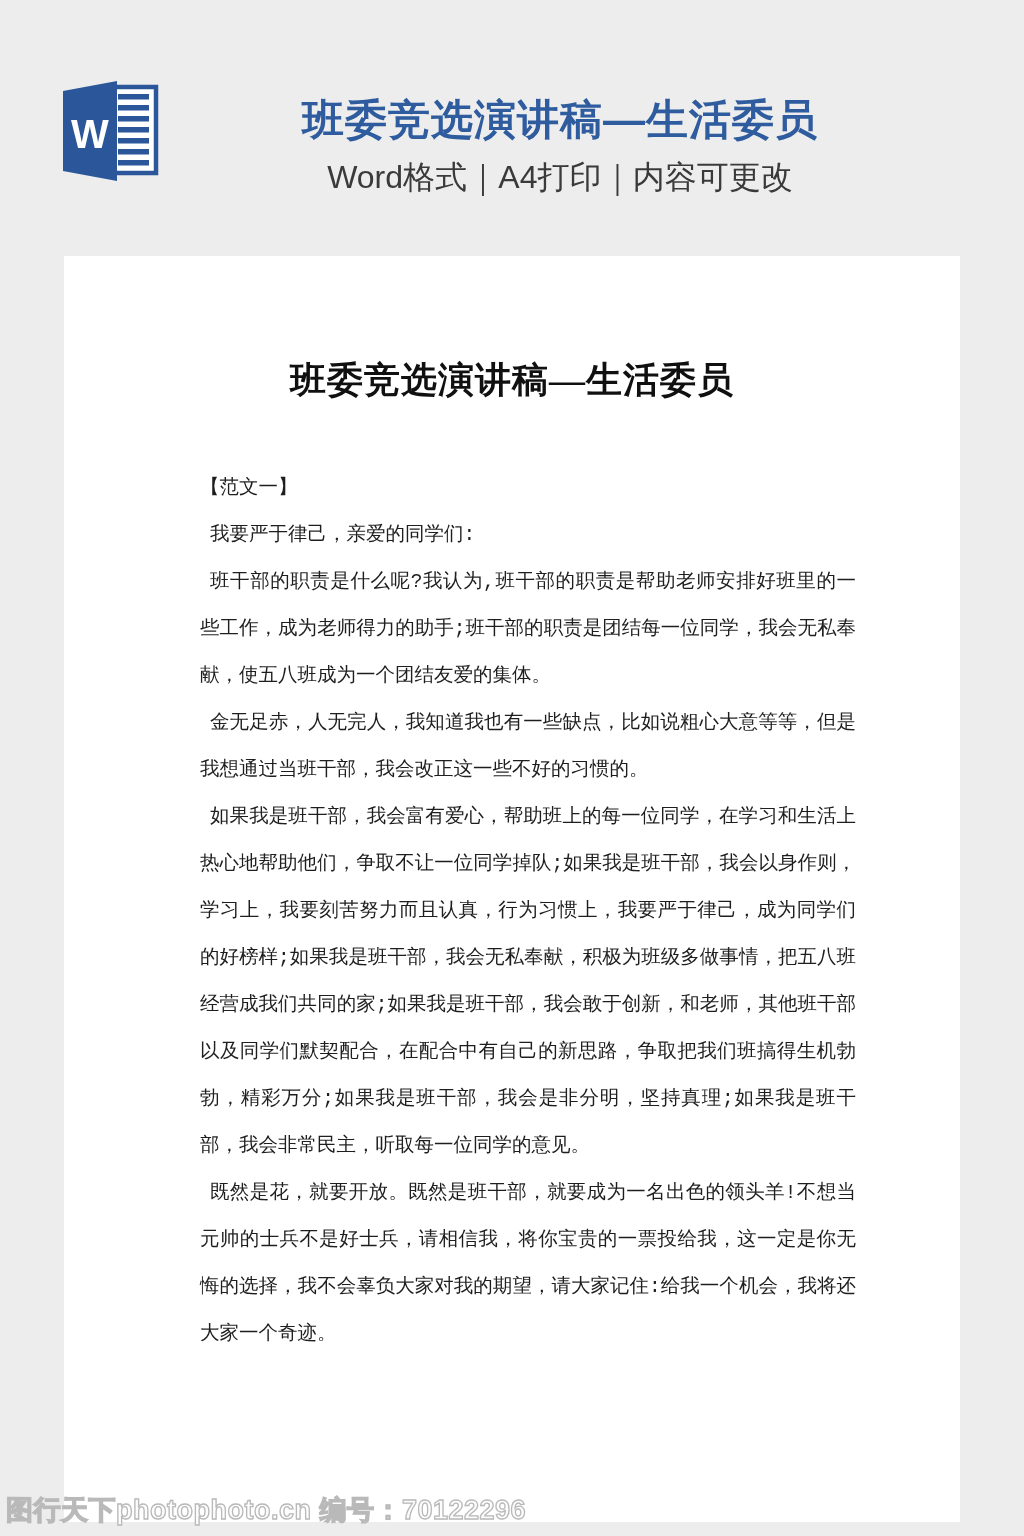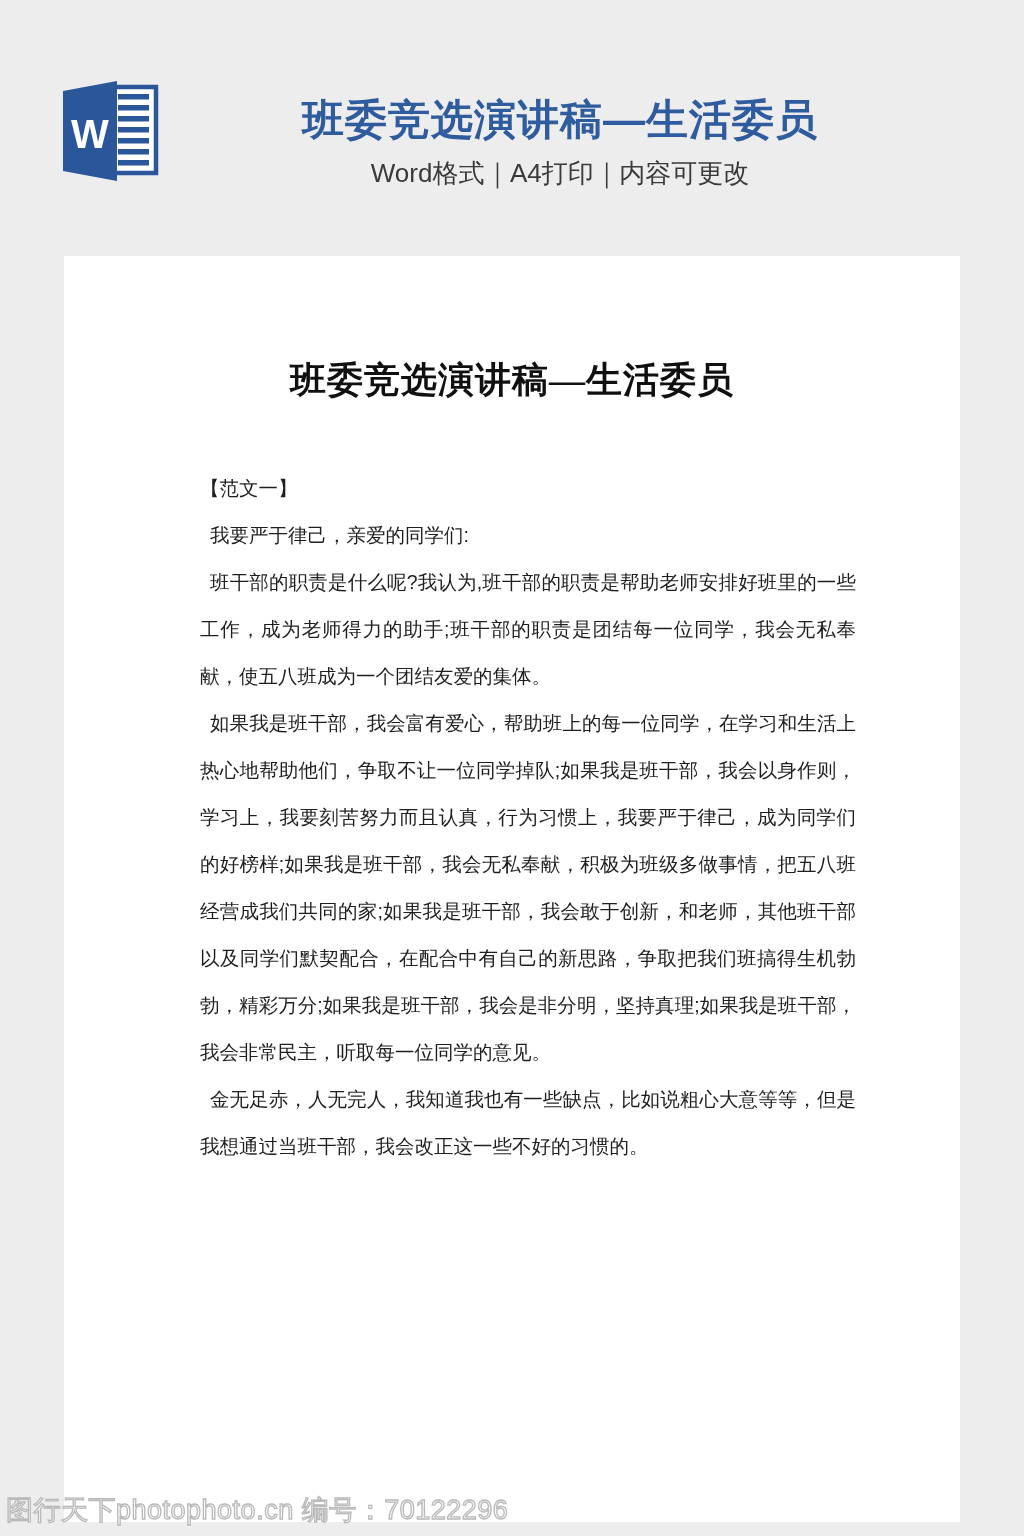--- a/index.html
+++ b/index.html
@@ -17,54 +17,54 @@
   .header-title {
     position: absolute; left: 160px; top: 92px; width: 800px;
     text-align: center;
     font-size: 42px; font-weight: 700; letter-spacing: 1px;
     color: #2e5c9e;
     font-family: "Liberation Sans", sans-serif;
   }
   .header-subtitle {
     position: absolute; left: 160px; top: 156px; width: 800px;
     text-align: center;
-    font-size: 26px; font-weight: 400;
+    font-size: 32px; font-weight: 400;
     color: #3a3a3a;
   }
 
   
   .page {
     position: absolute; left: 64px; top: 256px;
     width: 896px; height: 1266px;
     background: #ffffff;
     padding-top: 100px;
   }
   .doc-title {
     text-align: center;
     font-family: "Liberation Serif", "DejaVu Serif", serif;
     font-size: 36px; font-weight: 700;
     color: #101010;
     letter-spacing: 1px;
   }
   .doc-body {
     margin-top: 60px;
     padding: 0 104px 0 136px;
-    font-family: Liberation Sans, sans-serif;
+    font-family: Liberation Mono, monospace;
     font-size: 19.5px;
     line-height: 47px;
     color: #1e1e1e;
     text-align: justify;
   }
   .doc-body p { margin: 0; }
   .doc-body p.para { text-indent: 10px; }
 
   
   .watermark {
     position: absolute; left: 6px; top: 1492px;
-    font-size: 27px; font-weight: 400;
+    font-size: 27px; font-weight: 700;
     letter-spacing: 0.5px;
     color: #fdfdfd;
     -webkit-text-stroke: 1.3px #b9b9b9;
     text-shadow: 0 0 1px #c4c4c4;
     white-space: nowrap;
   }
 </style>
 </head>
 <body>
 
@@ -86,18 +86,19 @@
   <div class="header-title">班委竞选演讲稿—生活委员</div>
   <div class="header-subtitle">Word格式｜A4打印｜内容可更改</div>
 </div>
 
 <div class="page">
   <div class="doc-title">班委竞选演讲稿—生活委员</div>
   <div class="doc-body">
     <p class="section-label">【范文一】</p>
     <p class="para">我要严于律己，亲爱的同学们:</p>
     <p class="para">班干部的职责是什么呢?我认为,班干部的职责是帮助老师安排好班里的一些工作，成为老师得力的助手;班干部的职责是团结每一位同学，我会无私奉献，使五八班成为一个团结友爱的集体。</p>
+    <p class="para">金无足赤，人无完人，我知道我也有一些缺点，比如说粗心大意等等，但是我想通过当班干部，我会改正这一些不好的习惯的。</p>
     <p class="para">如果我是班干部，我会富有爱心，帮助班上的每一位同学，在学习和生活上热心地帮助他们，争取不让一位同学掉队;如果我是班干部，我会以身作则，学习上，我要刻苦努力而且认真，行为习惯上，我要严于律己，成为同学们的好榜样;如果我是班干部，我会无私奉献，积极为班级多做事情，把五八班经营成我们共同的家;如果我是班干部，我会敢于创新，和老师，其他班干部以及同学们默契配合，在配合中有自己的新思路，争取把我们班搞得生机勃勃，精彩万分;如果我是班干部，我会是非分明，坚持真理;如果我是班干部，我会非常民主，听取每一位同学的意见。</p>
-    <p class="para">金无足赤，人无完人，我知道我也有一些缺点，比如说粗心大意等等，但是我想通过当班干部，我会改正这一些不好的习惯的。</p>
+    <p class="para">既然是花，就要开放。既然是班干部，就要成为一名出色的领头羊!不想当元帅的士兵不是好士兵，请相信我，将你宝贵的一票投给我，这一定是你无悔的选择，我不会辜负大家对我的期望，请大家记住:给我一个机会，我将还大家一个奇迹。</p>
   </div>
 </div>
 
 <div class="watermark">图行天下photophoto.cn 编号：70122296</div>
 
 </body></html>

